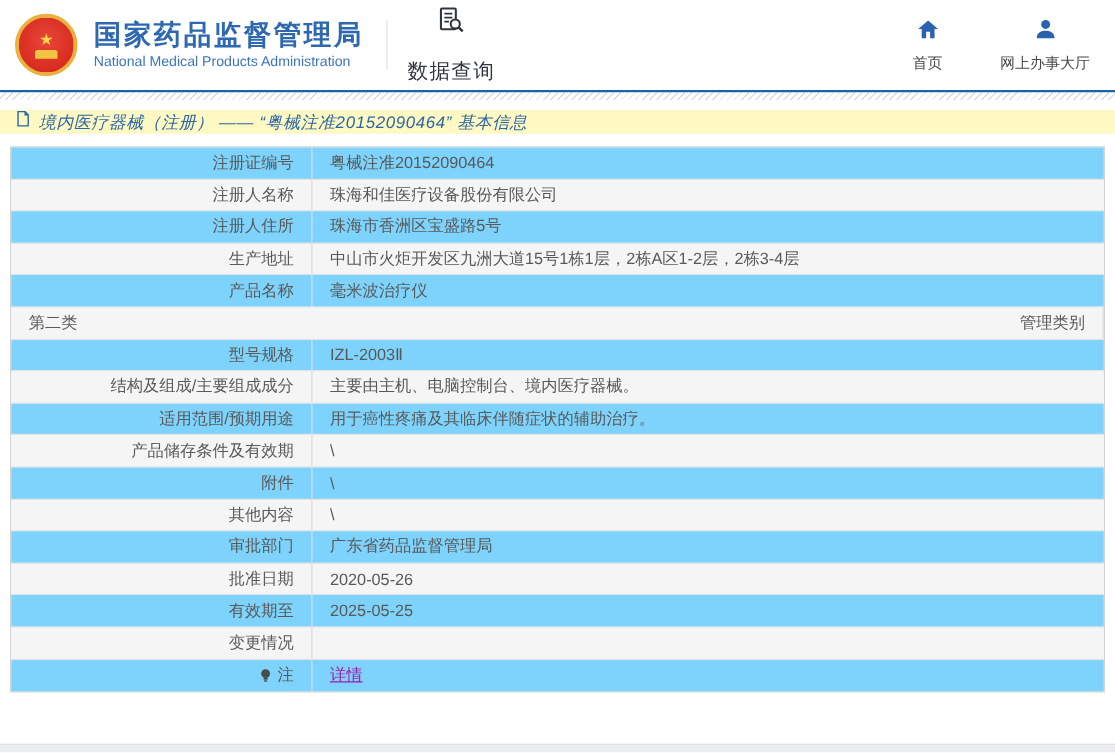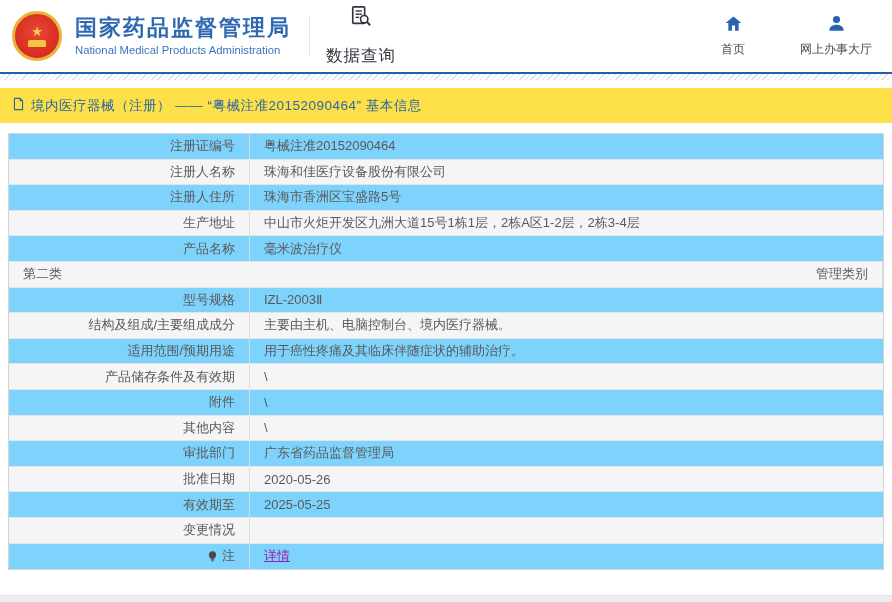--- a/index.html
+++ b/index.html
@@ -18,32 +18,32 @@
   }
   .emblem .star { color:#f9d648; font-size:13px; line-height:12px; }
   .emblem .gate { width:18px; height:7px; background:#f3c43f; border-radius:2px 2px 0 0; margin-top:2px; }
   .org-block { margin-left:13px; }
   .org-name { color:#2e68b1; font-size:22px; font-weight:bold; letter-spacing:2px; line-height:26px; }
   .org-name-en { color:#3d74bb; font-size:11.3px; line-height:15px; margin-top:2px; }
   .header-divider { width:1px; height:40px; background:#e3e3e3; margin:0 16px 0 18px; }
   .section-entry { display:flex; align-items:center; gap:14px; cursor:pointer;flex-direction:column; }
   .section-label { font-size:16.5px; color:#30353d; letter-spacing:1px; }
   .header-spacer { flex:1; }
-  .nav { display:flex; align-items:flex-start; gap:43px; padding-right:10px; }
+  .nav { display:flex; align-items:flex-start; gap:34px; padding-right:10px; }
   .nav-item { display:flex; flex-direction:column; align-items:center; gap:4px; cursor:pointer; min-width:48px; }
   .nav-label { font-size:12px; color:#4a4a4a; white-space:nowrap; }
 
   
   .blue-line { height:2px; background:#1b61ab; }
   .hatch-band { height:6px; background:repeating-linear-gradient(135deg,#ffffff 0 3px,#dddddd 3px 4px); }
 
   
   .breadcrumb {
-    margin-top:8px; height:35px; background:#fde047;
-    display:flex; align-items:center; padding:0 12px; gap:6px;
+    margin-top:8px; height:19px; background:#fef9c3;
+    display:flex; align-items:center; padding:0 12px; gap:6px;font-style:italic;
   }
   .breadcrumb-text { color:#2d66a5; font-size:13.5px; letter-spacing:0.5px; }
 
   
   .info-table { margin:10px 8px 0 8px; border:1px solid #d4d4d4; }
   .trow { display:flex; align-items:stretch; height:25.6px; border-bottom:1px solid #e4e4e4; background:#7dd3fc; }
   .trow:last-of-type { border-bottom:none; }
   .trow:nth-child(even) { background:#f5f5f5; }
   .cell { display:flex; align-items:center; font-size:13px; }
   .cell.label {

